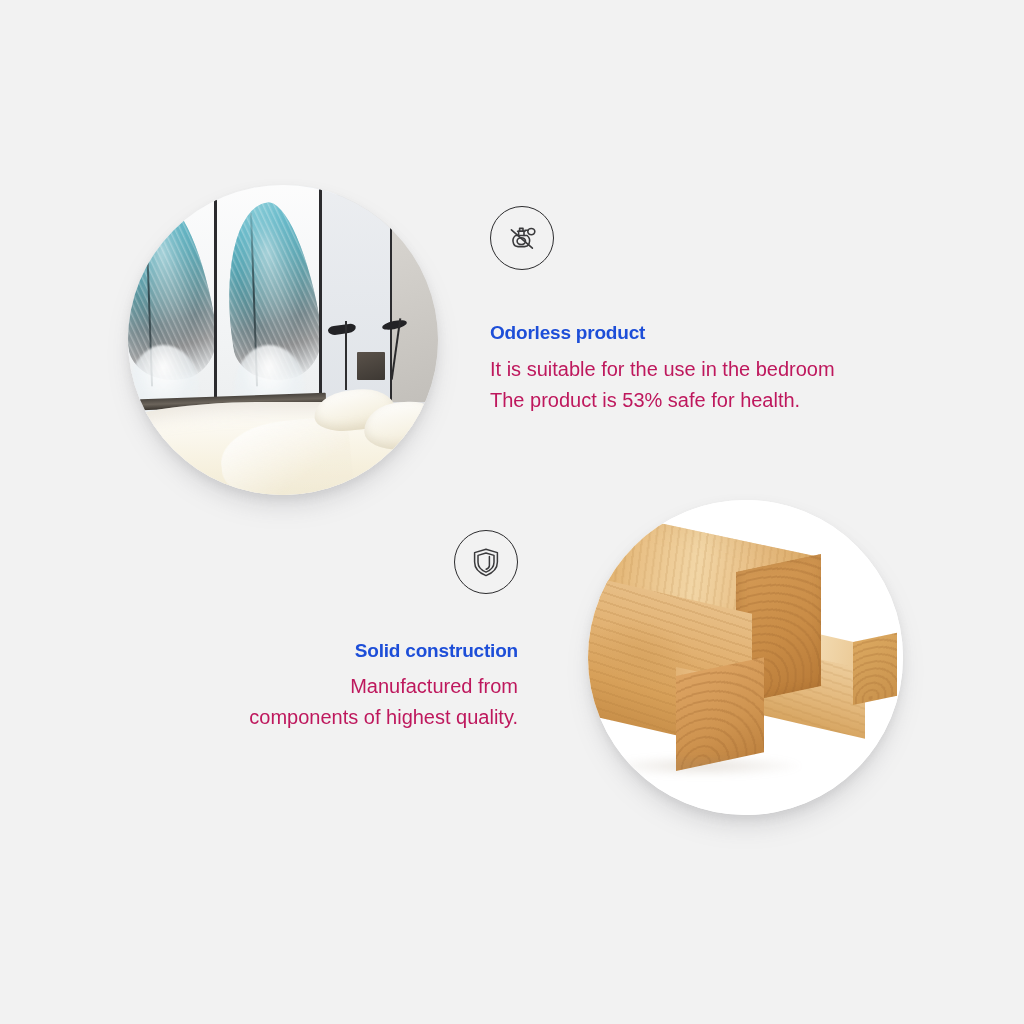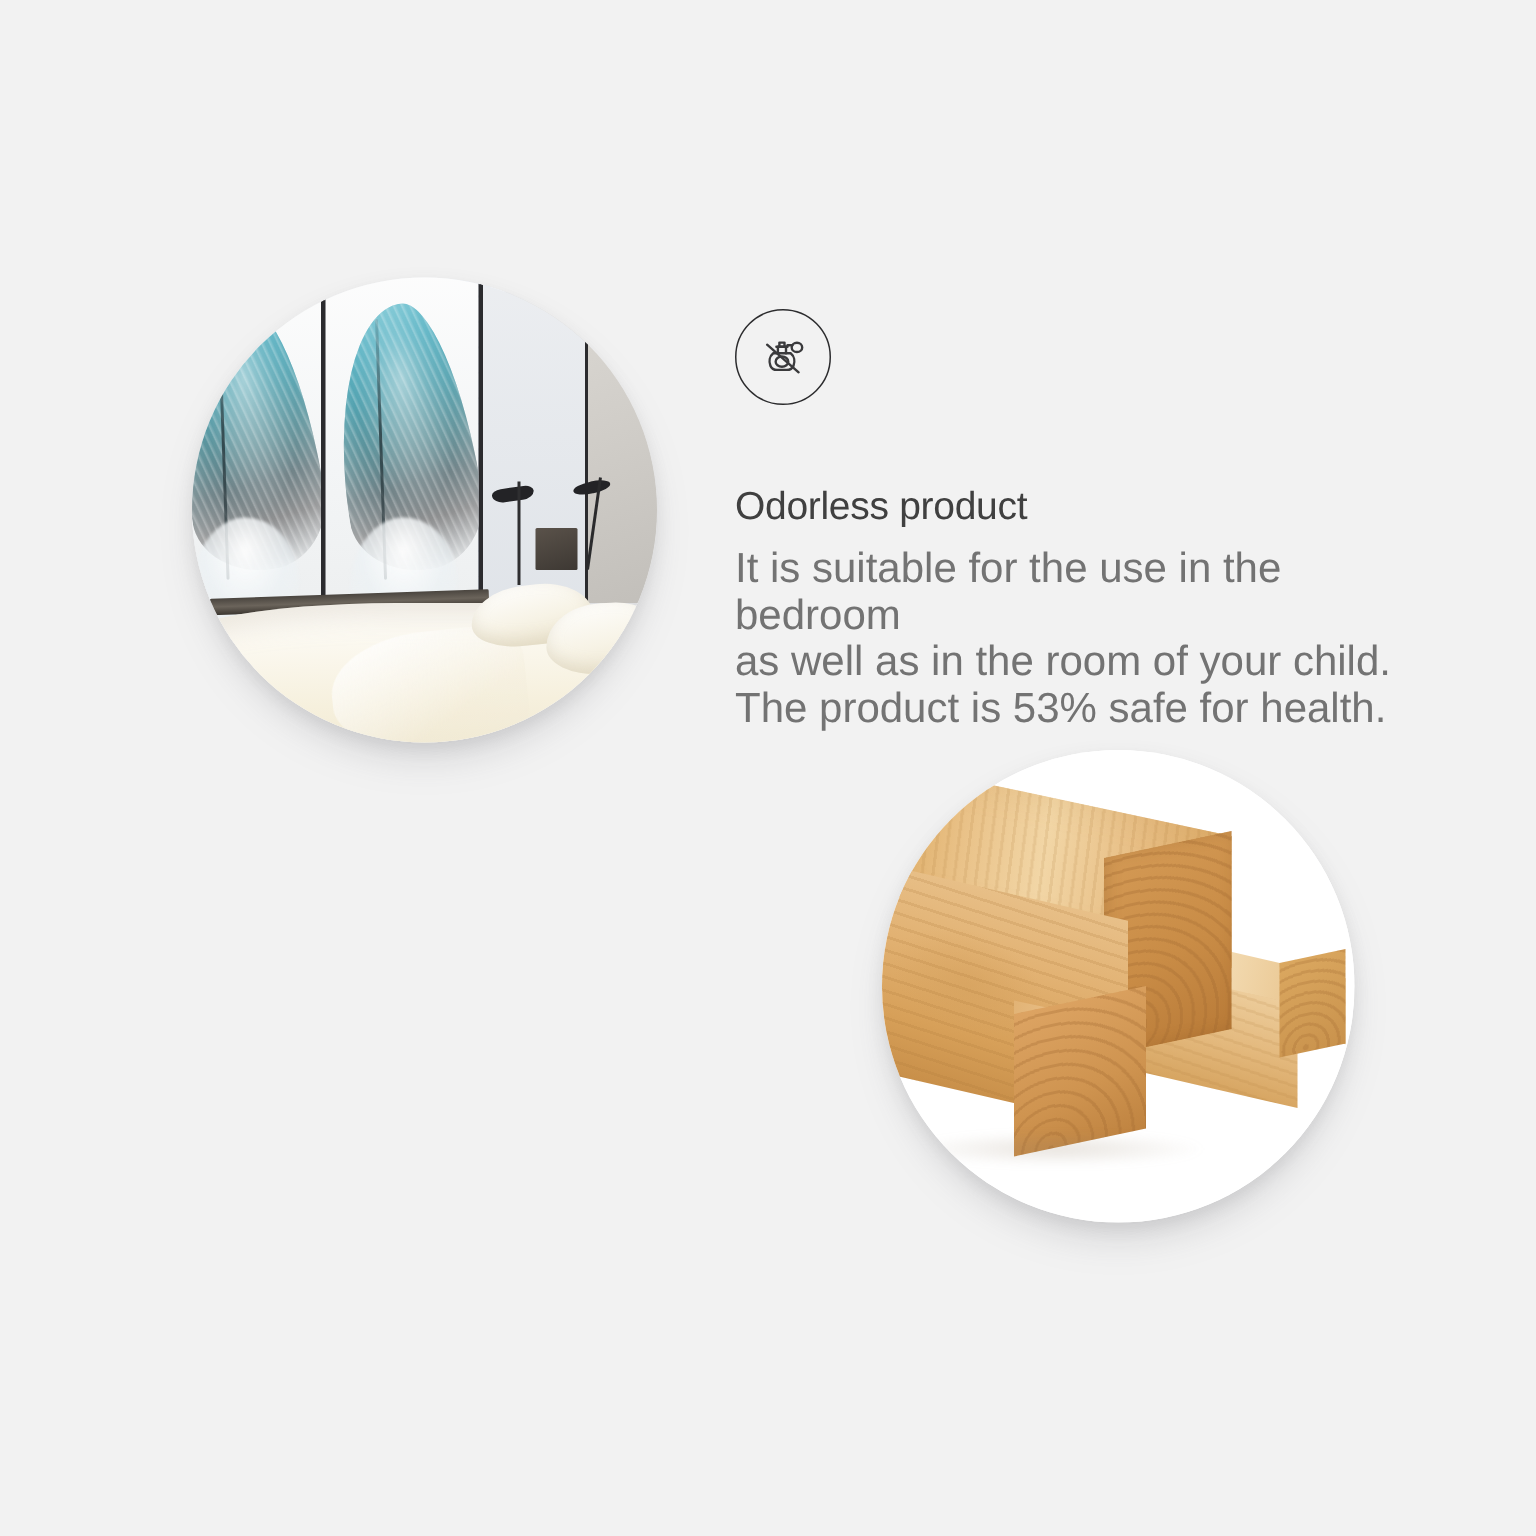--- a/index.html
+++ b/index.html
@@ -376,34 +376,34 @@
     border-radius: 50%;
     border: 1.6px solid #2c2c2e;
     display: inline-flex;
     align-items: center;
     justify-content: center;
     box-sizing: border-box;
   }
   #feature-solid .icon-badge { margin-right: 0; }
 
   .feature-title {
-    font-size: 26px;
-    font-weight: normal;
-    color: #404040;
+    font-size: 19px;
+    font-weight: bold;
+    color: #1d4ed8;
     letter-spacing: -0.2px;
     margin: 0;
     white-space: nowrap;
   }
   #feature-odorless .feature-title { margin-top: 52px; }
   #feature-solid .feature-title { margin-top: 46px; }
 
   .feature-body {
-    font-size: 28px;
+    font-size: 20px;
     line-height: 31px;
-    color: #737373;
+    color: #be185d;
     margin: 0;
   }
   #feature-odorless .feature-body { margin-top: 10px; }
   #feature-solid .feature-body { margin-top: 9px; }
 </style>
 </head>
 <body style="background: rgb(242, 242, 242);">
 
 <div class="canvas">
 
@@ -454,25 +454,43 @@
         <ellipse cx="29.3" cy="13.6" rx="3.5" ry="3.1"></ellipse>
 
         <ellipse cx="19.3" cy="23.1" rx="4.2" ry="3.4"></ellipse>
 
         <path d="M9.4 11.8 L30.4 30.2"></path>
       </svg>
     </div>
     <div class="feature-title">Odorless product</div>
     <div class="feature-body">
       <div>It is suitable for the use in the bedroom</div>
-      <div>as well as in the room of your child.</div>
       <div>The product is 53% safe for health.</div>
     </div>
   </div>
 
+  <div class="feature" id="feature-solid">
+    <div class="icon-badge">
+      <svg width="40" height="40" viewBox="0 0 40 40" fill="none" stroke="#3a3a3c" stroke-width="1.5" stroke-linecap="round" stroke-linejoin="round">
+
+        <path d="M20 7.2 L31.4 10.6 L31.4 20.1 C31.4 26.4 26.6 31.1 20 33.6
+                 C13.4 31.1 8.6 26.4 8.6 20.1 L8.6 10.6 Z"></path>
+
+        <path d="M20 11 L28 13.4 L28 20.2 C28 24.7 24.6 28.2 20 30.1
+                 C15.4 28.2 12 24.7 12 20.2 L12 13.4 Z"></path>
+
+        <path d="M23.4 14.6 L23.4 23.4 C23.4 25.3 22 26.6 20.2 27.2"></path>
+      </svg>
+    </div>
+    <div class="feature-title">Solid construction</div>
+    <div class="feature-body">
+      <div>Manufactured from</div>
+      <div>components of highest quality.</div>
+    </div>
+  </div>
 
   <div class="photo-circle" id="photo-wood">
     <div class="wood-scene">
       <div class="beam" id="beam-rear-top"></div>
       <div class="beam" id="beam-rear-front"></div>
       <div class="beam" id="beam-rear-end"></div>
 
       <div class="beam" id="beam-main-top"></div>
       <div class="beam" id="beam-main-end"></div>
       <div class="beam" id="beam-main-front"></div>

